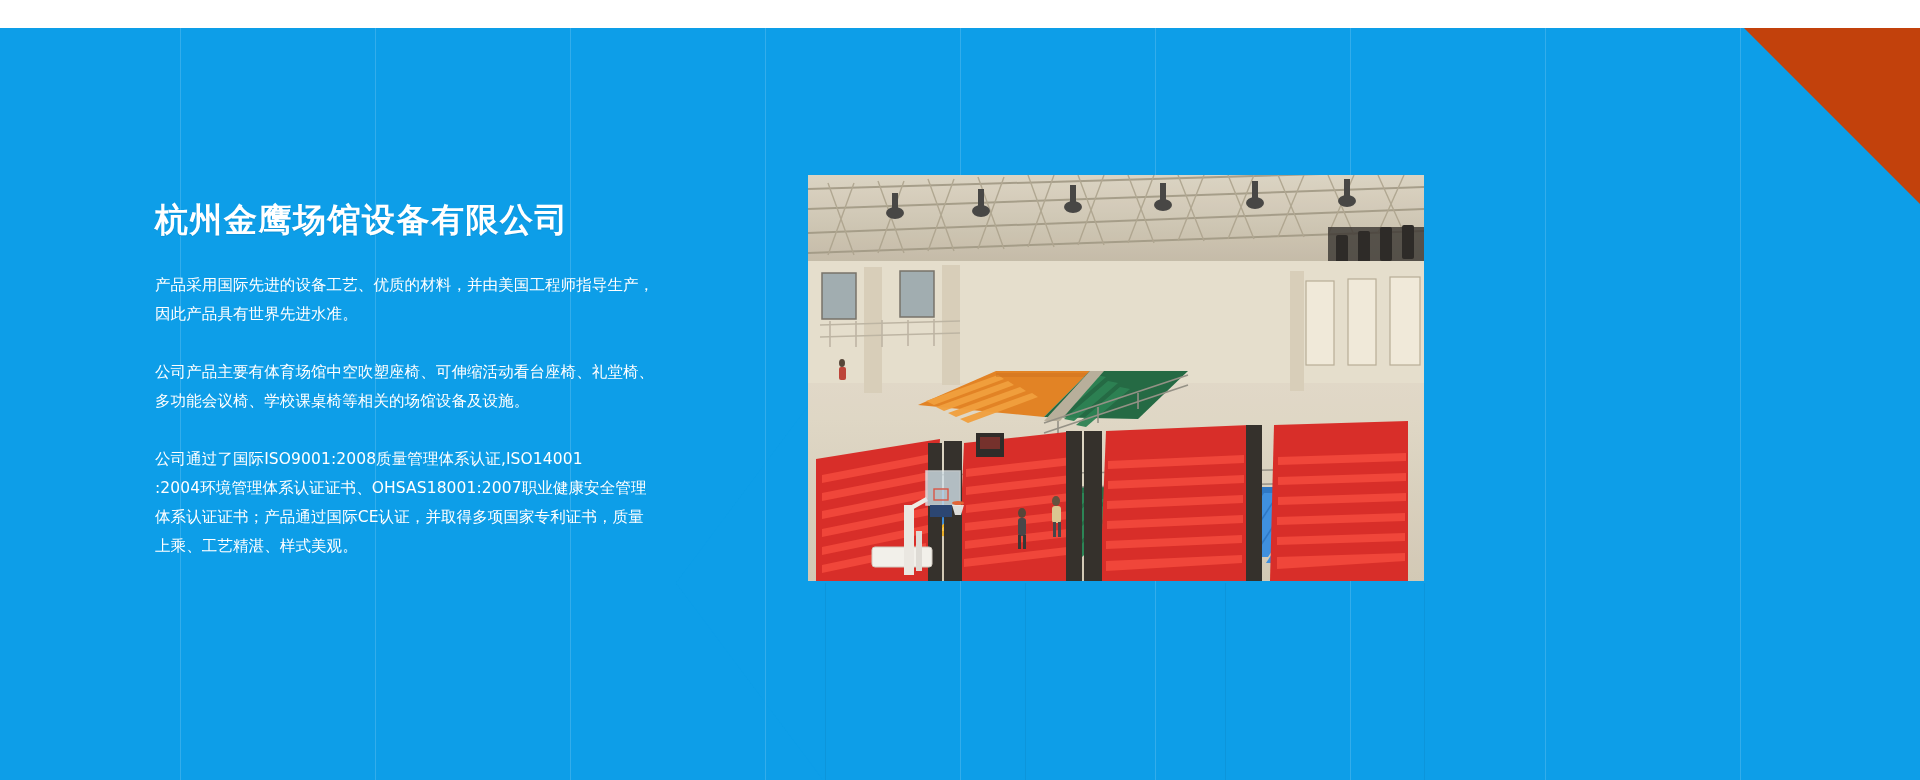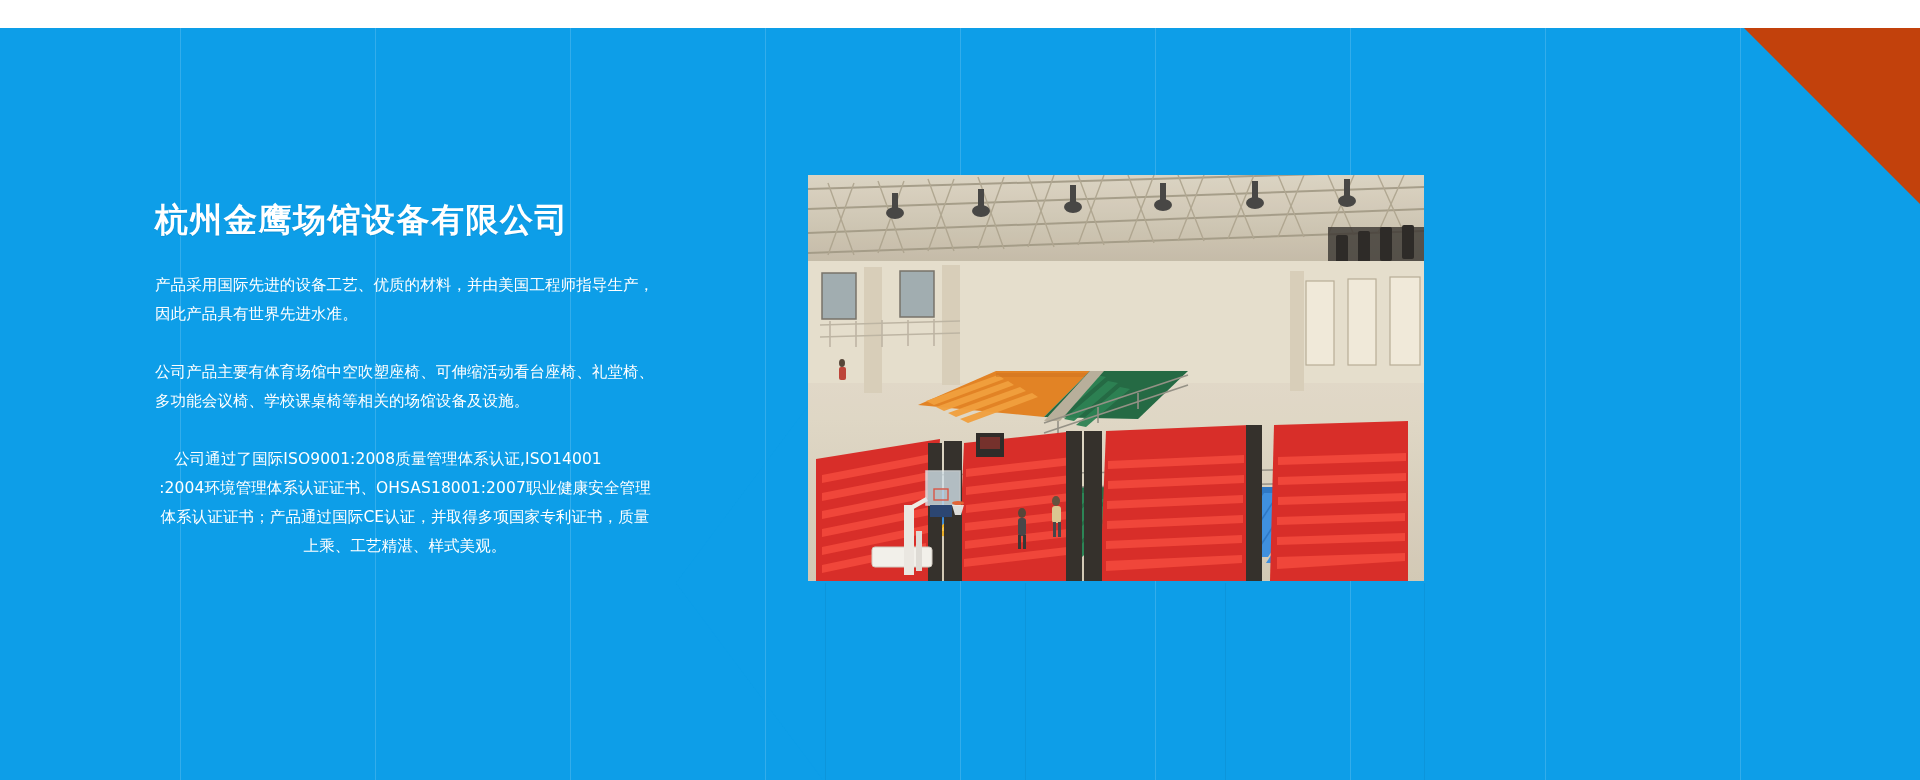--- a/index.html
+++ b/index.html
@@ -62,21 +62,21 @@
   }
   .para{
     font-family:"DejaVu Sans","Liberation Sans",sans-serif;
     font-size:15.5px;
     line-height:29px;
     color:#ffffff;
     margin:0 0 29px 0;
     width:500px;
     letter-spacing:0.1px;
   }
-  .para:last-child{margin-bottom:0;text-align:center;}
+  .para:last-child{margin-bottom:0;}
   .gapspan{display:inline-block;width:34px;}
 
   
   .photo{
     position:absolute;left:808px;top:147px;width:616px;height:406px;
     z-index:7;overflow:hidden;background:#cfc8ba;
     box-shadow:0 0 0 0 rgba(0,0,0,0);
   }
   .photo svg{display:block;width:616px;height:406px;}
 

